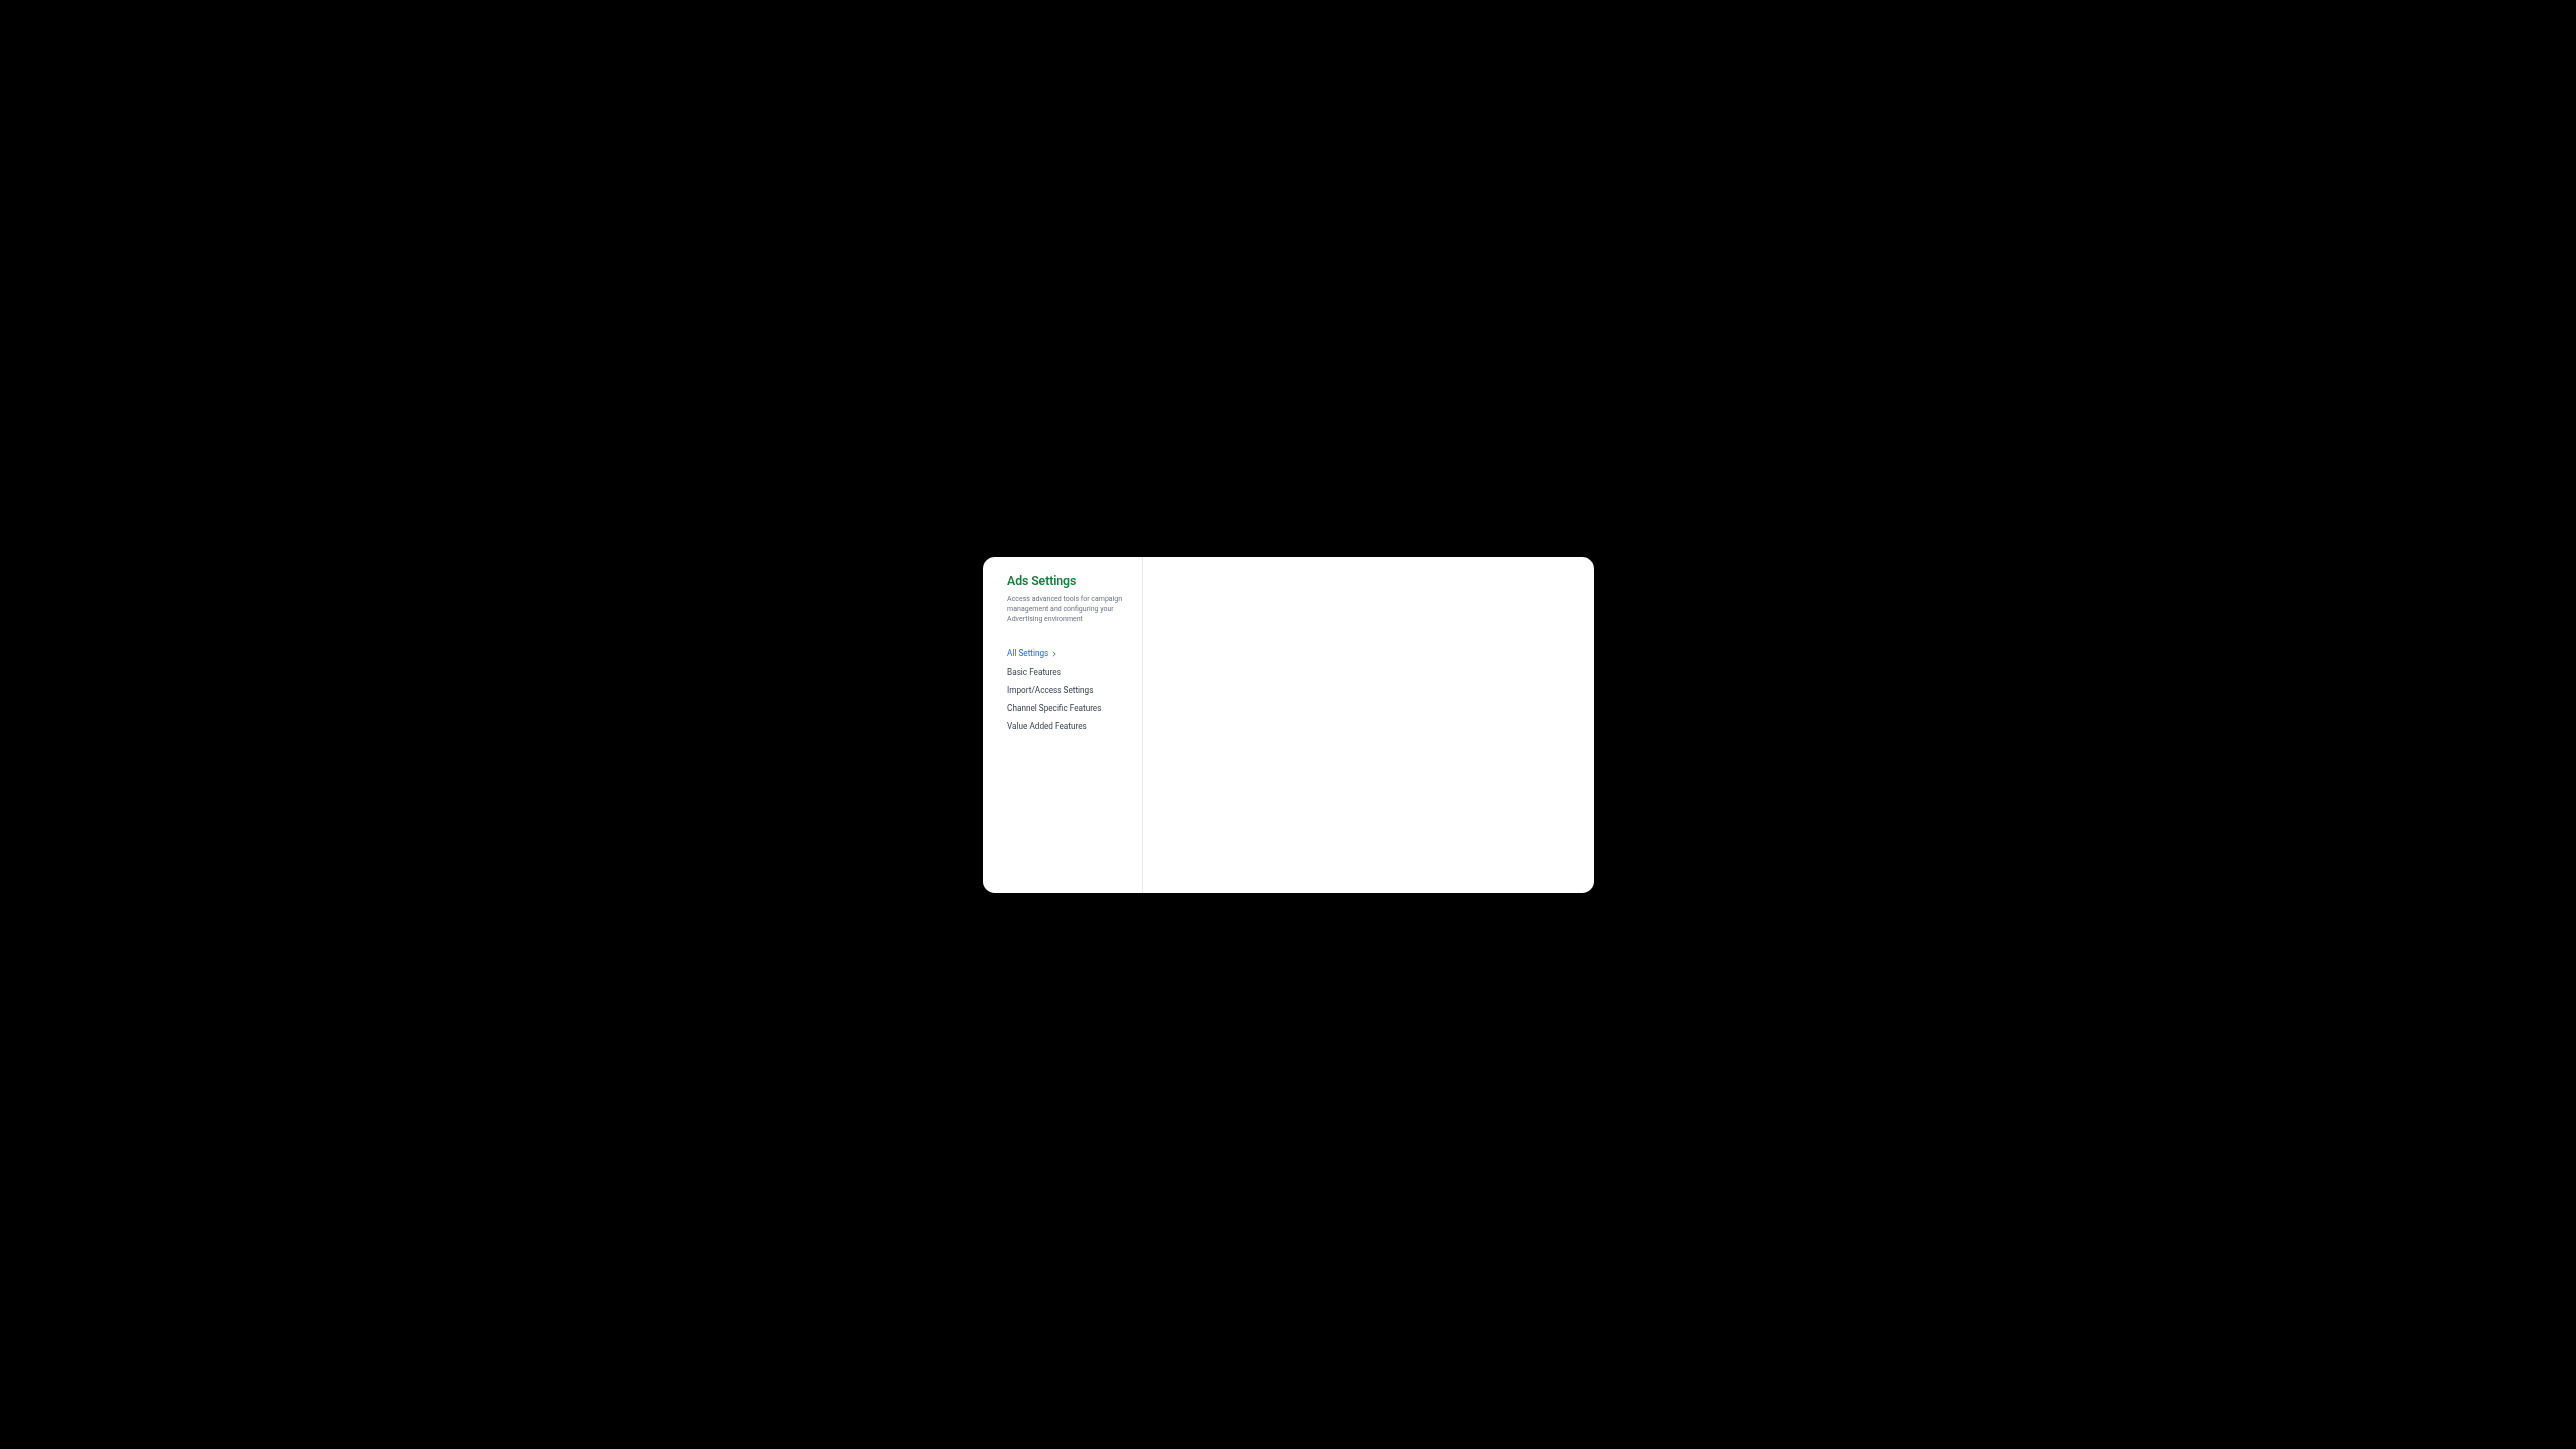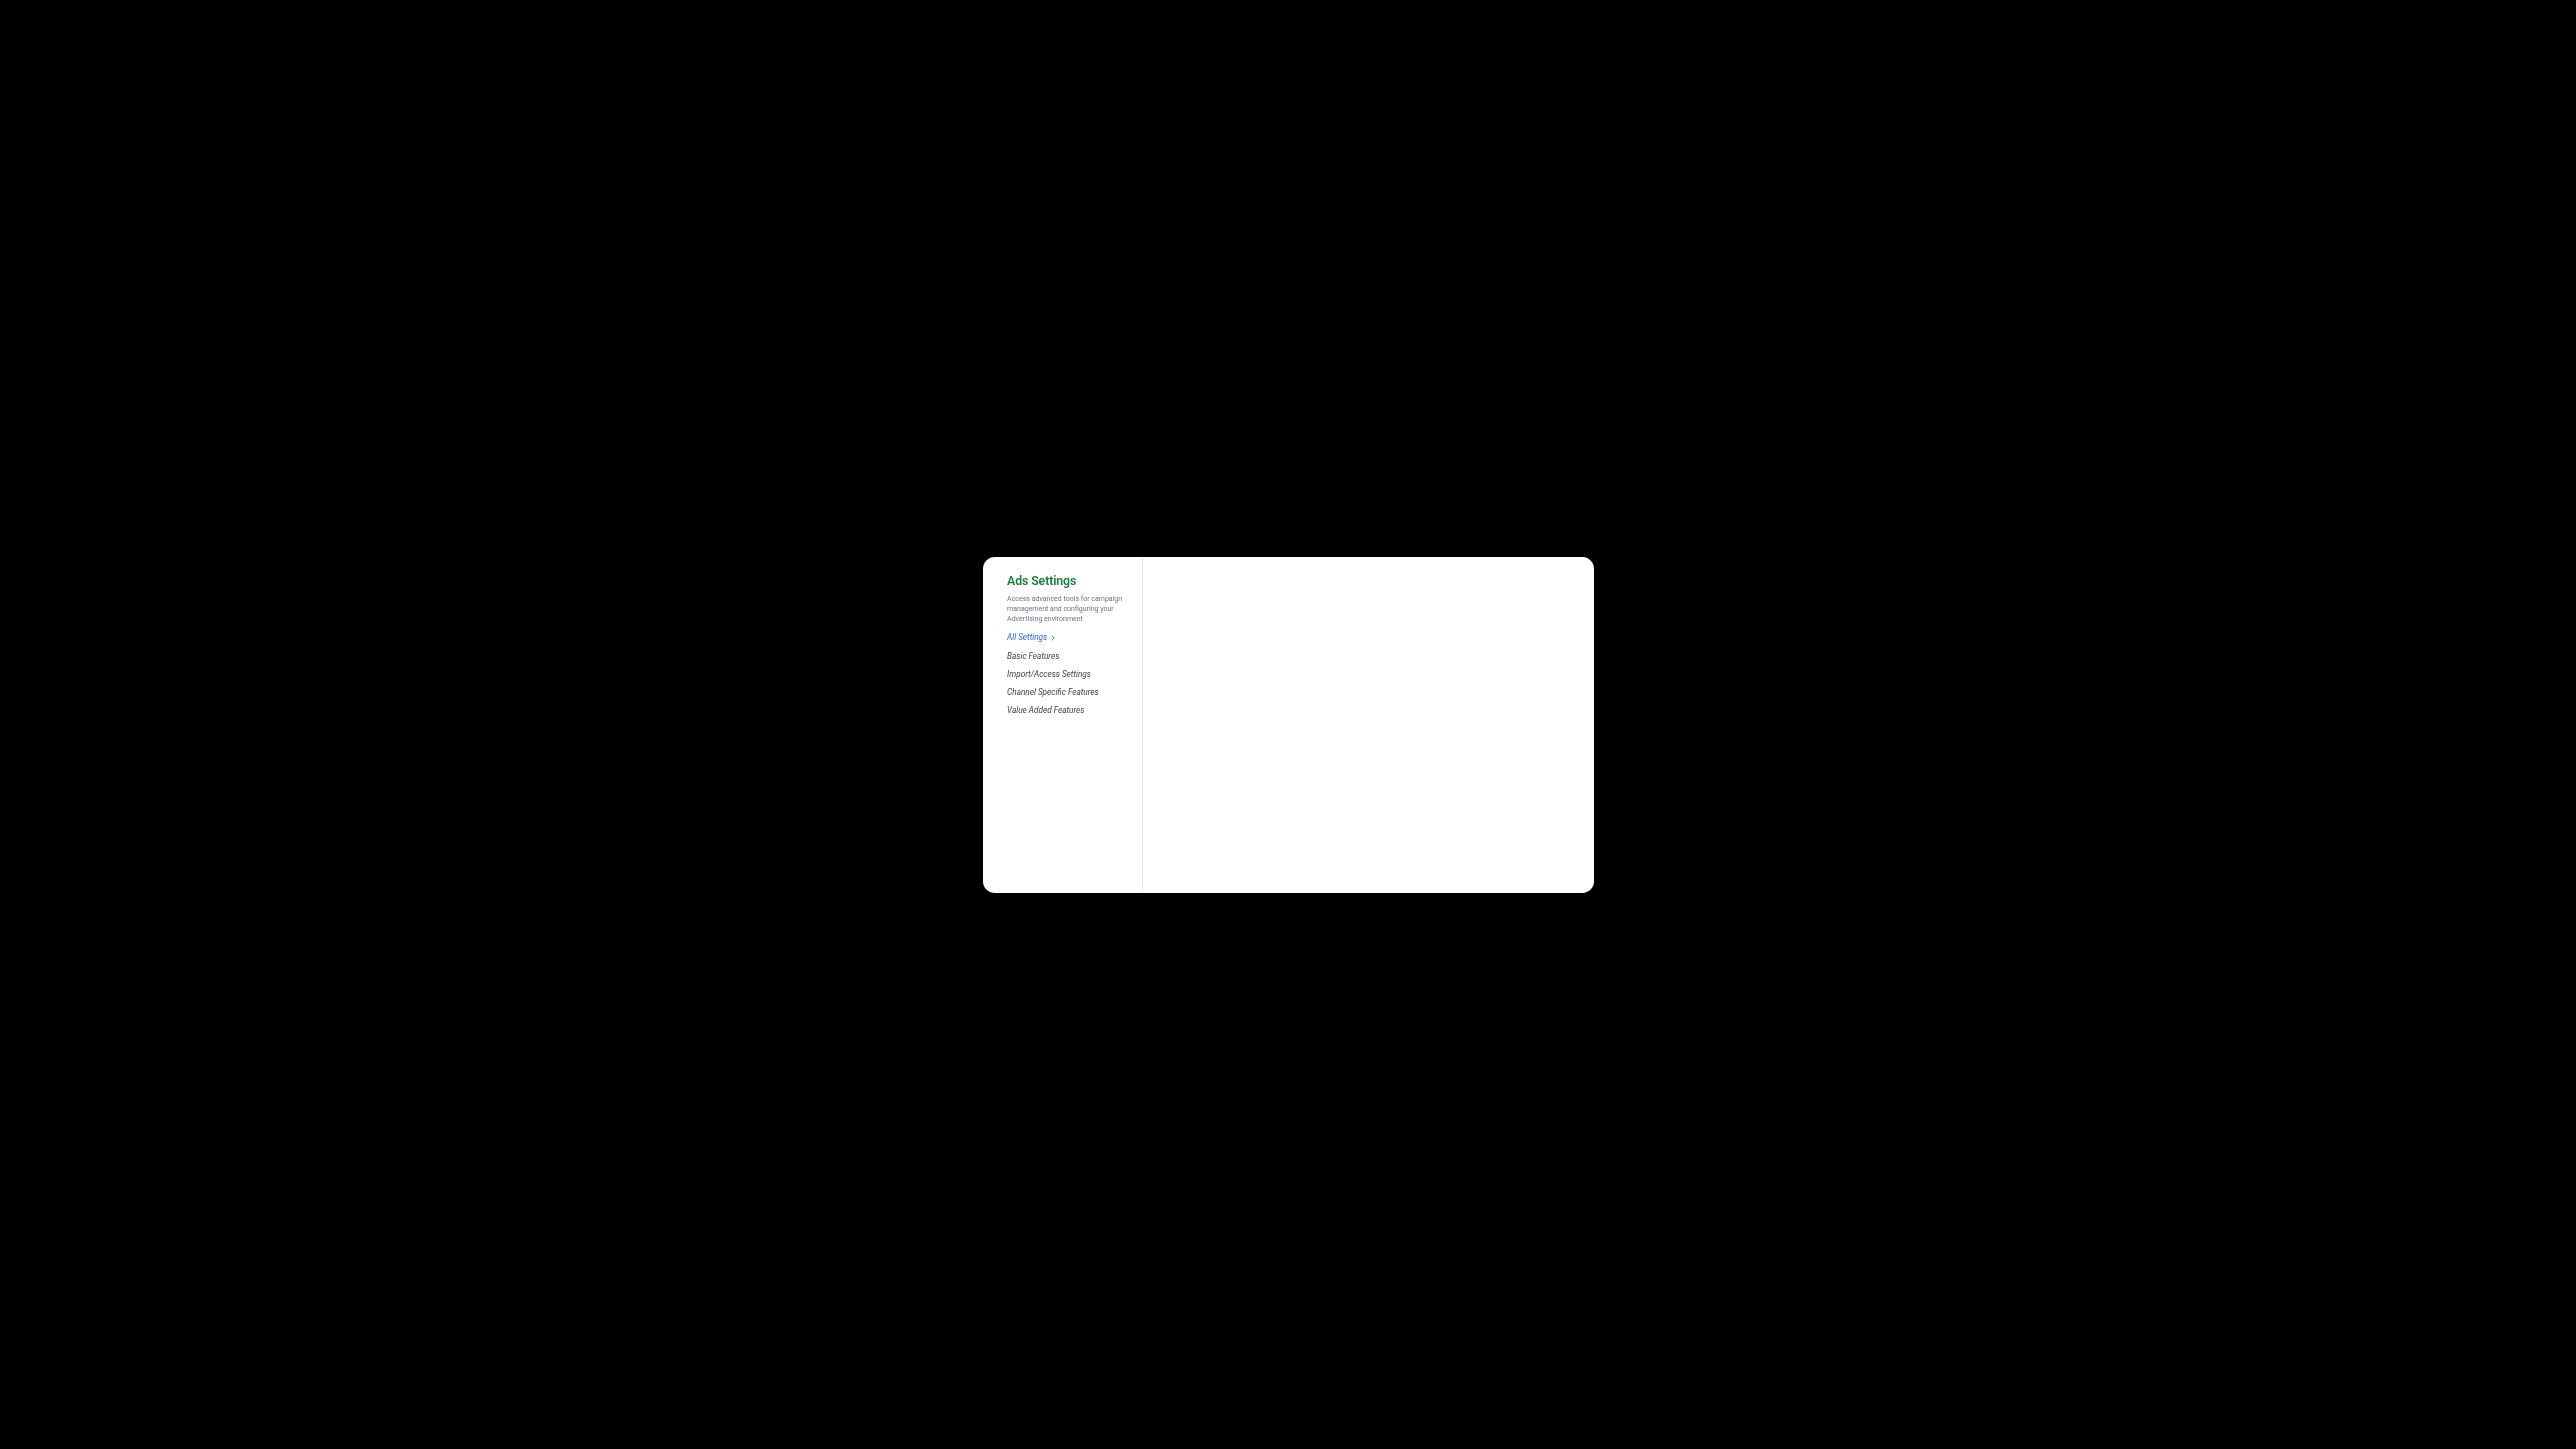--- a/index.html
+++ b/index.html
@@ -32,37 +32,36 @@
       font-size: 12.3px;
       font-weight: 600;
       color: #15803d;
       margin-bottom: 5.9px;
       letter-spacing: -0.1px;
     }
     .sidebar-desc {
       font-size: 7px;
       color: #6b7280;
       line-height: 1.45;
-      margin-bottom: 8px;
+      margin-bottom: 24px;
       padding-right: 5.9px;
     }
     .nav-list {
       list-style: none;
       display: flex;
       flex-direction: column;
       gap: 8.2px;
     }
     .nav-item {
       font-size: 8.2px;
       color: #374151;
       cursor: pointer;
       display: flex;
       align-items: flex-end;
       gap: 2px;
-      font-style: italic;
     }
     .nav-item.active {
       color: #2563eb;
     }
     .nav-item .chev svg { display: block; }
     .main {
       flex: 1;
       display: flex;
       flex-direction: column;
     }

